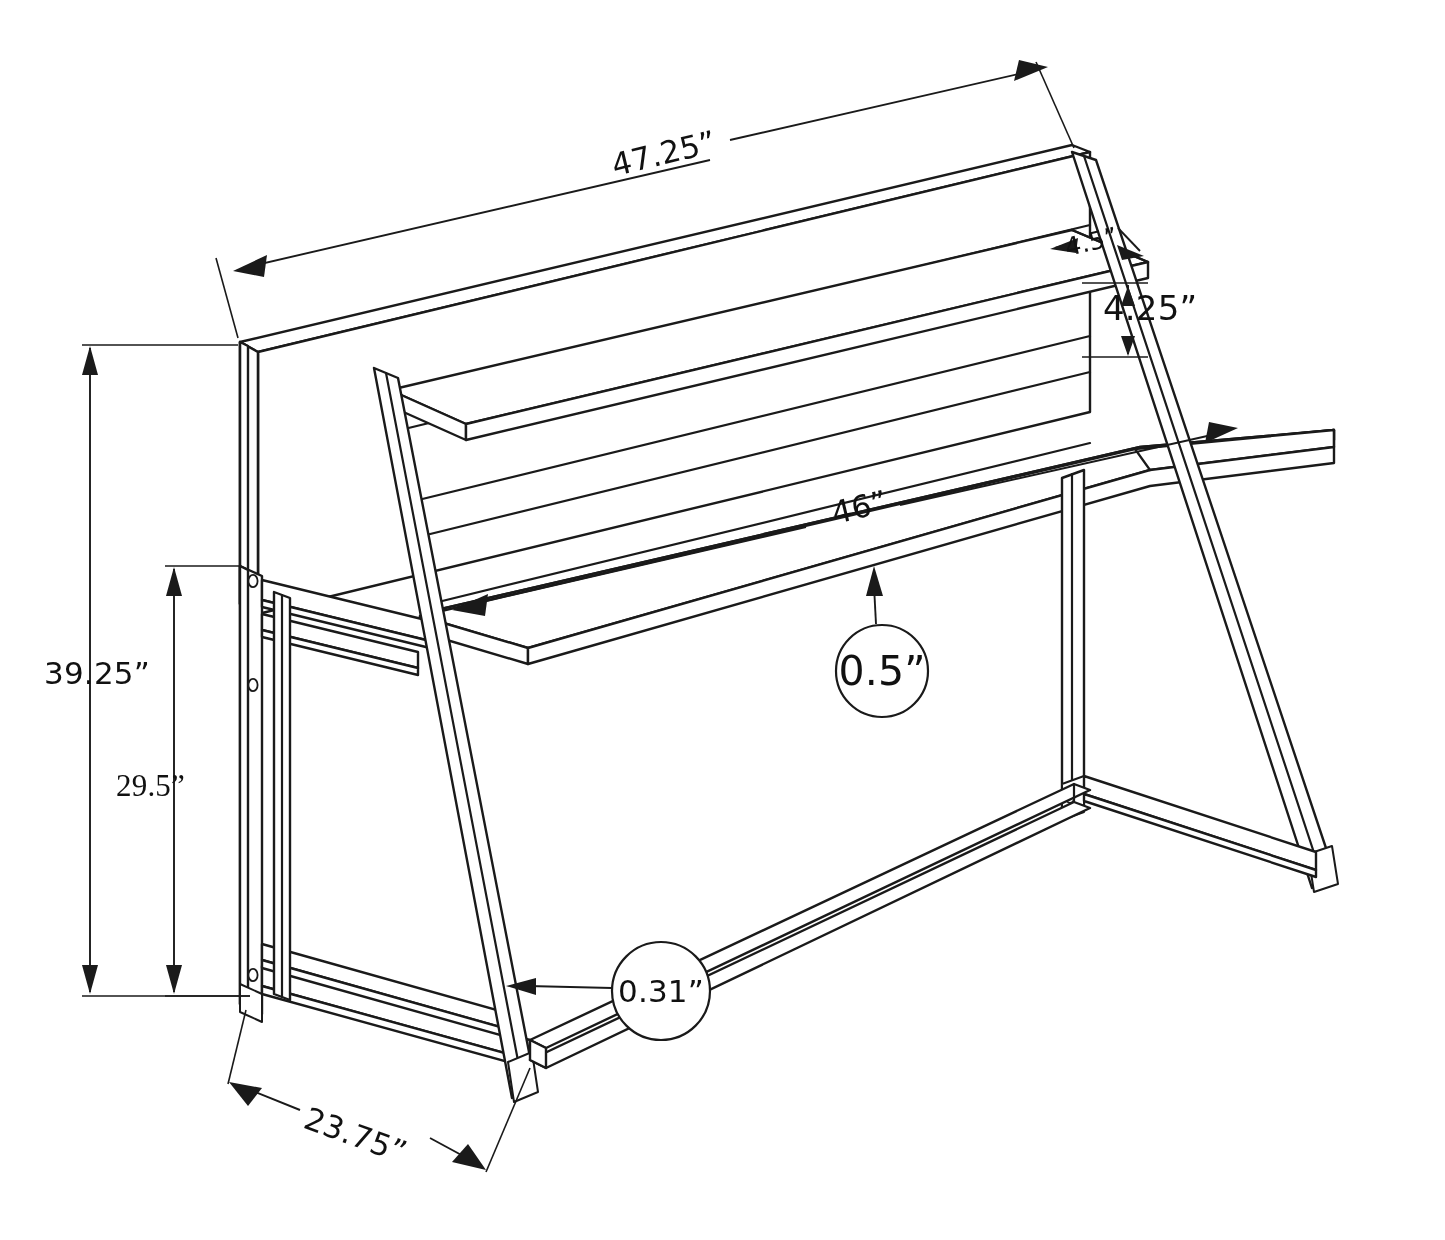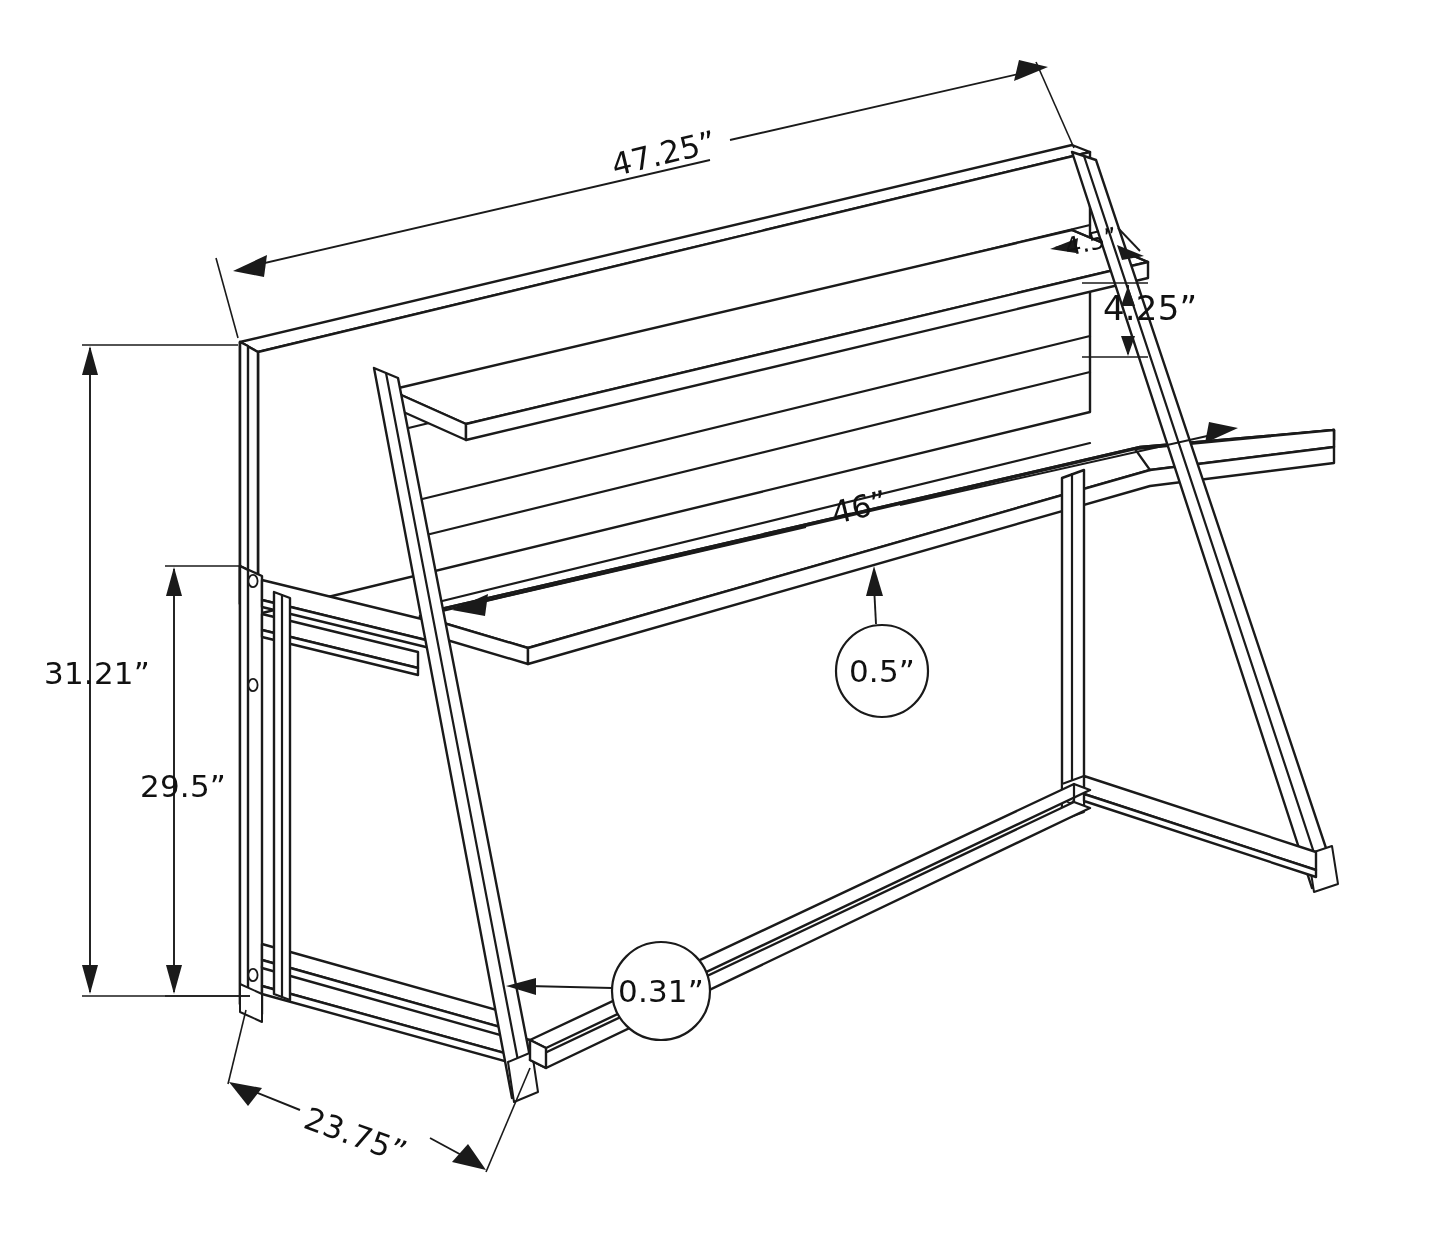--- a/index.html
+++ b/index.html
@@ -216,23 +216,23 @@
   </svg>
 
   <div class="dimtext" style="left:608px; top:148px; font-size:31px; transform:rotate(-13.5deg); transform-origin:left top;">47.25”</div>
 
   <div class="dimtext" style="left:1062px; top:234px; font-size:25px; transform:rotate(-13.5deg); transform-origin:left top;">4.5”</div>
 
   <div class="dimtext" style="left:1087px; top:288px; font-size:34px;margin-left:16px;">4.25”</div>
 
   <div class="dimtext" style="left:828px; top:496px; font-size:31px; transform:rotate(-13.5deg); transform-origin:left top;">46”</div>
 
-  <div class="dimtext" style="left:44px; top:655px; font-size:31px;">31.21”</div>
-
-  <div class="dimtext" style="left:140px; top:768px; font-size:31px;">29.5”</div>
+  <div class="dimtext" style="left:44px; top:655px; font-size:31px;">39.25”</div>
+
+  <div class="dimtext" style="left:116px; top:768px; font-size:31px;font-family:Liberation Serif, serif;">29.5”</div>
 
   <div class="dimtext" style="left:312px; top:1100px; font-size:31px; transform:rotate(20deg); transform-origin:left top;">23.75”</div>
 
-  <div class="dimtext" style="left:882px; top:671px; font-size:31px; transform:translate(-50%,-50%);">0.5”</div>
+  <div class="dimtext" style="left:882px; top:671px; font-size:41px; transform:translate(-50%,-50%);">0.5”</div>
 
   <div class="dimtext" style="left:661px; top:991px; font-size:31px; transform:translate(-50%,-50%);">0.31”</div>
 
 </div>
 
 </body></html>

